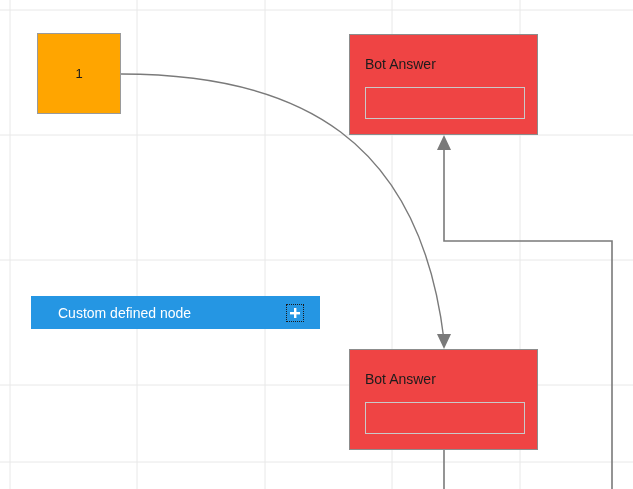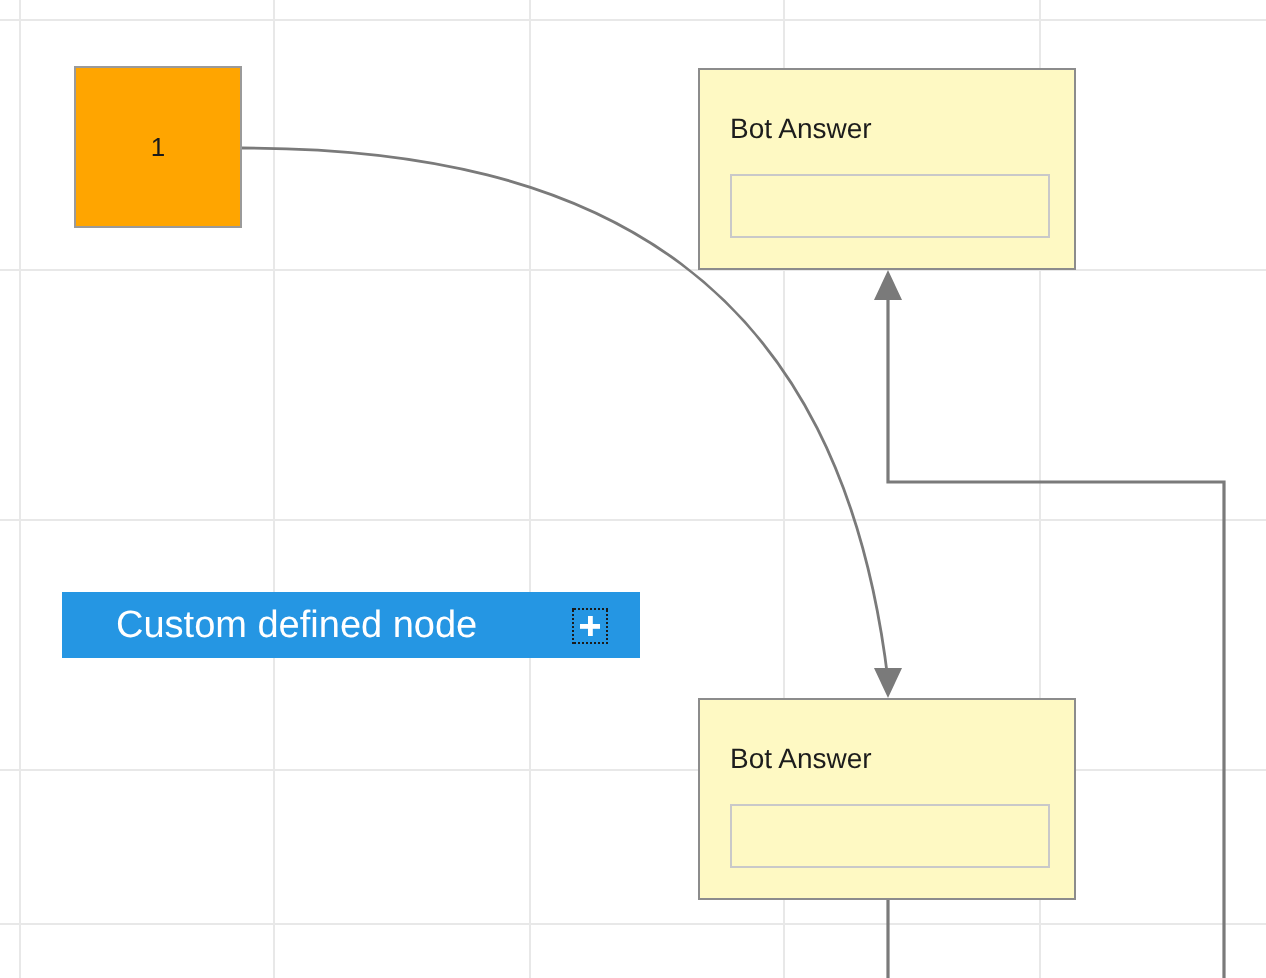--- a/index.html
+++ b/index.html
@@ -47,21 +47,21 @@
     justify-content: center;
   }
   .node-square-label {
     font-size: 13px;
     color: #1a1a1a;
     line-height: 1;
   }
   .node-bot {
     width: 189px;
     height: 101px;
-    background: #fef9c3;
+    background: #ef4444;
     border: 1.5px solid #8c8c8c;
     padding: 0;
   }
   .node-bot-top {
     left: 349px;
     top: 34px;
   }
   .node-bot-bottom {
     left: 349px;
     top: 349px;
@@ -95,21 +95,21 @@
     display: flex;
     align-items: center;
     box-sizing: border-box;
   }
   .palette-label {
     position: absolute;
     left: 27px;
     top: 50%;
     transform: translateY(-50%);
     color: #ffffff;
-    font-size: 19px;
+    font-size: 14px;
     line-height: 1;
     white-space: nowrap;
   }
   .palette-add {
     position: absolute;
     right: 16px;
     top: 50%;
     transform: translateY(-50%);
     width: 18px;
     height: 18px;

